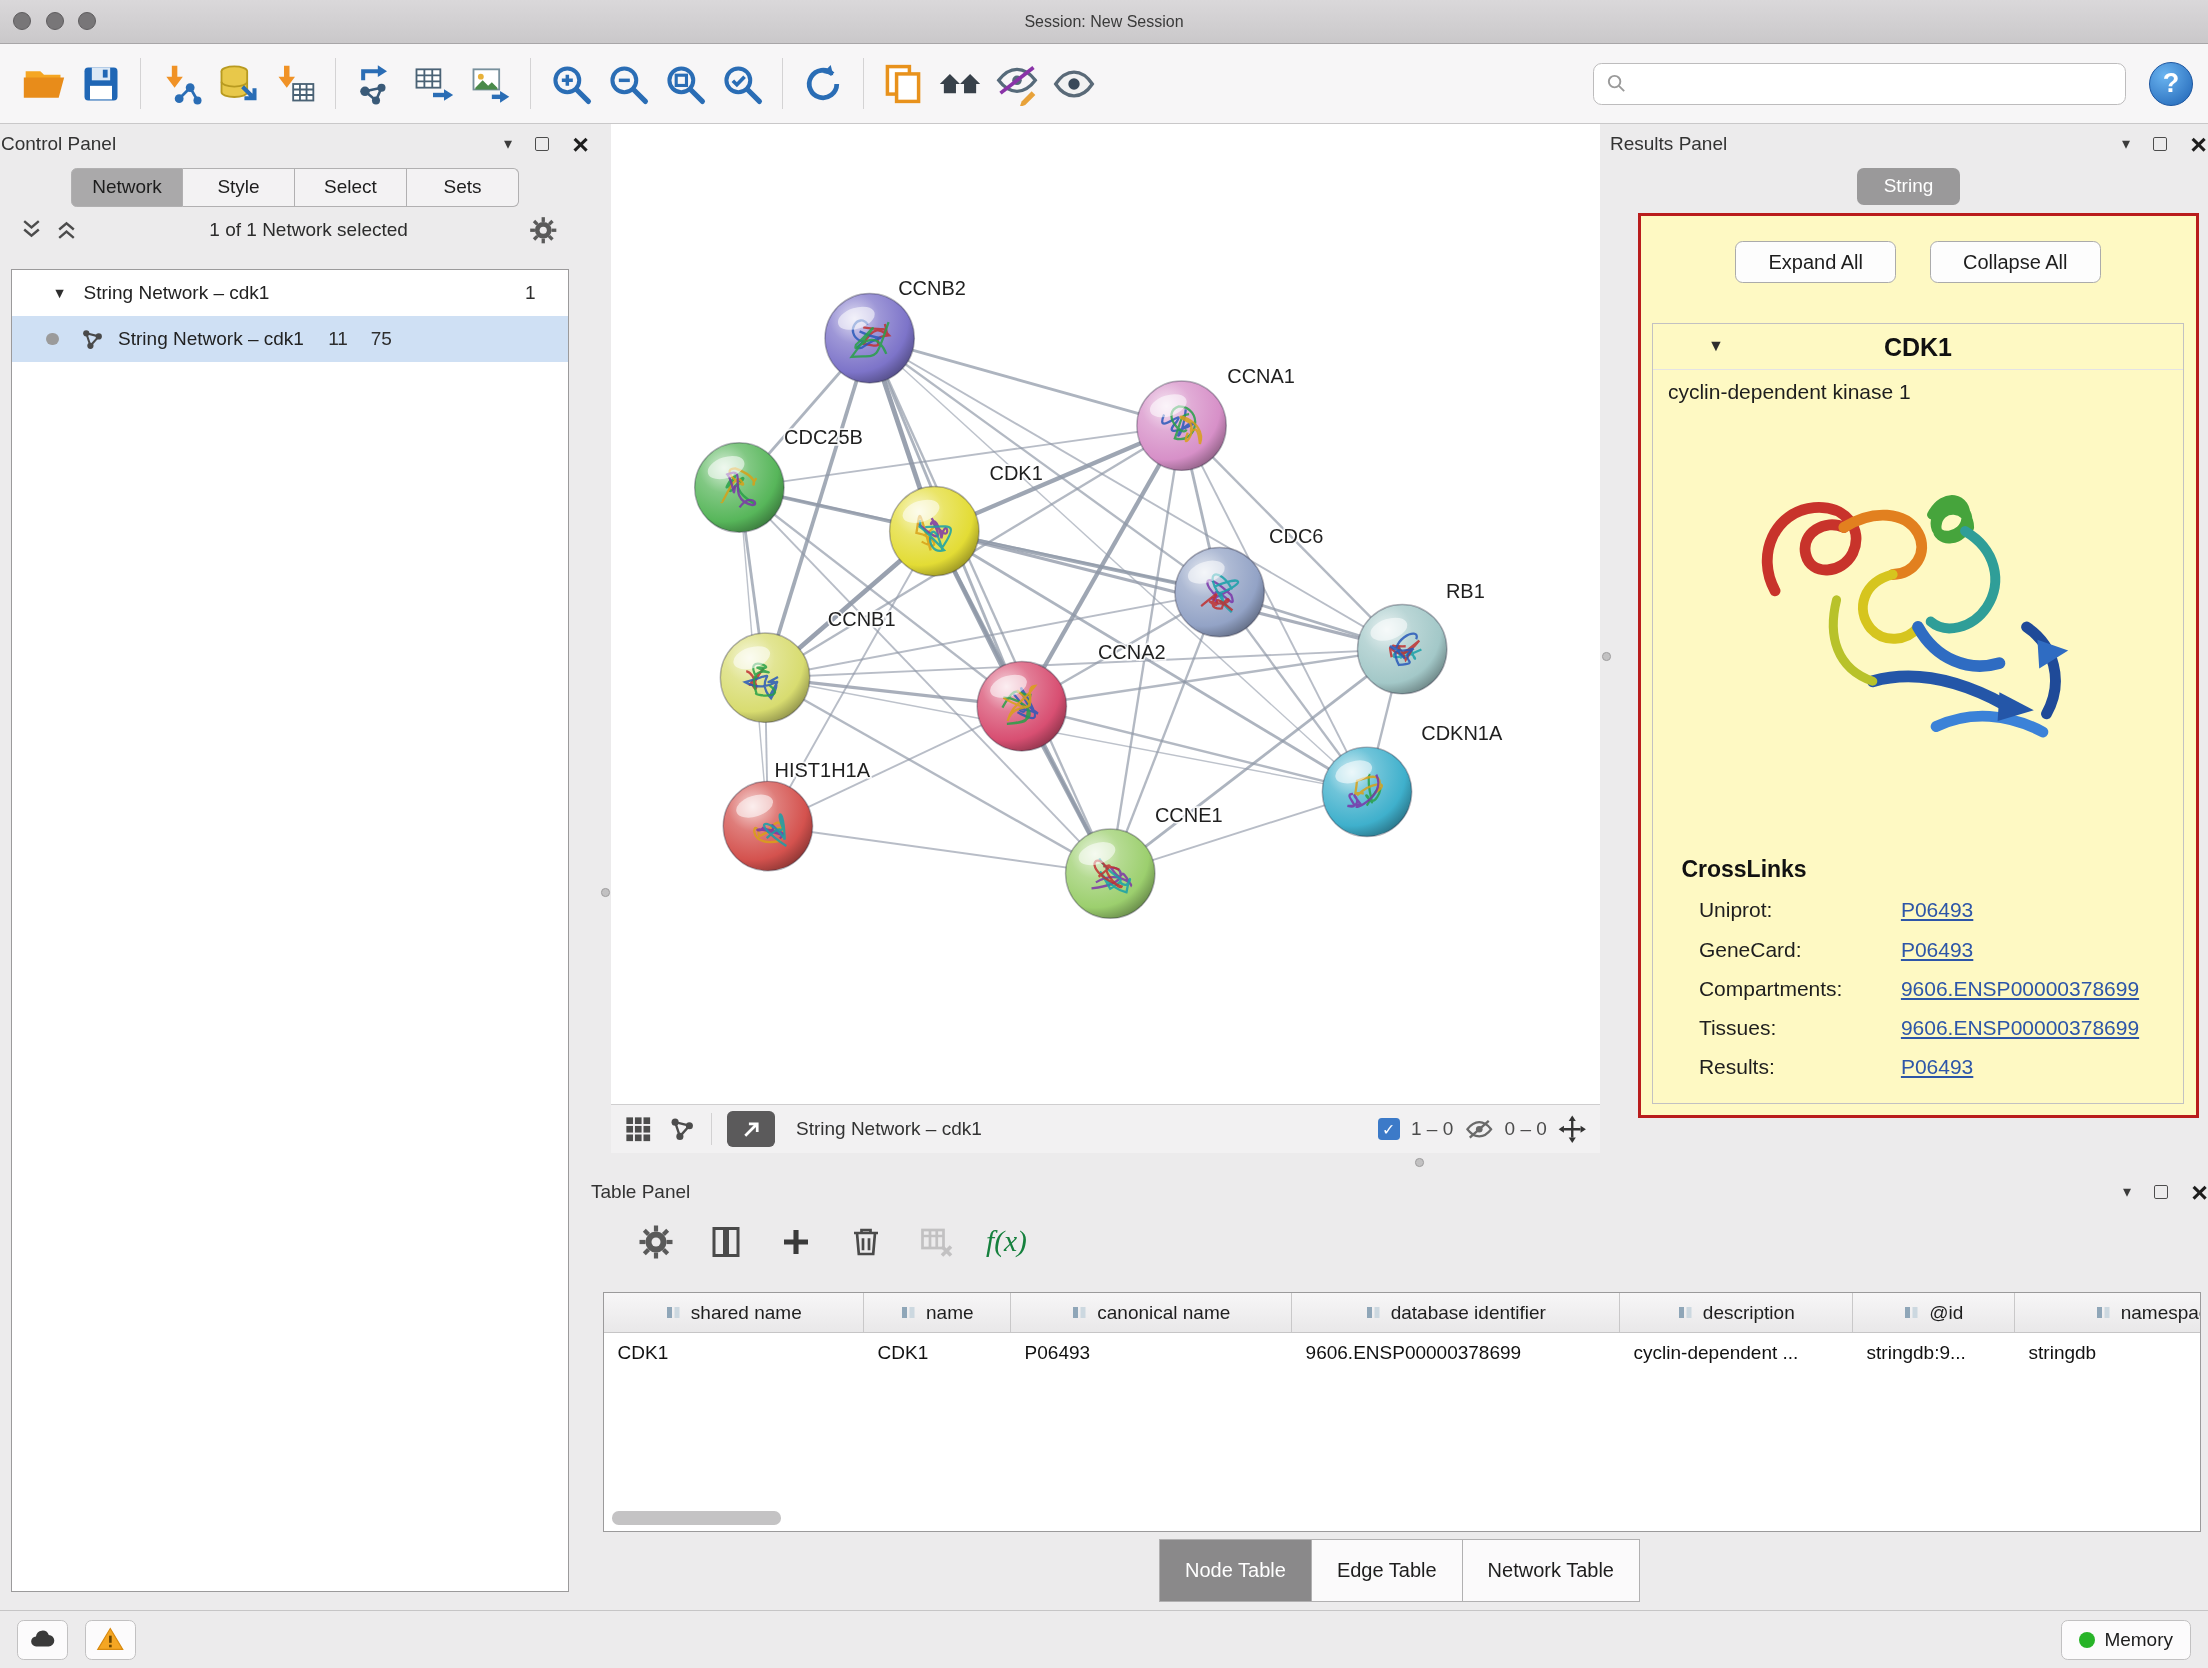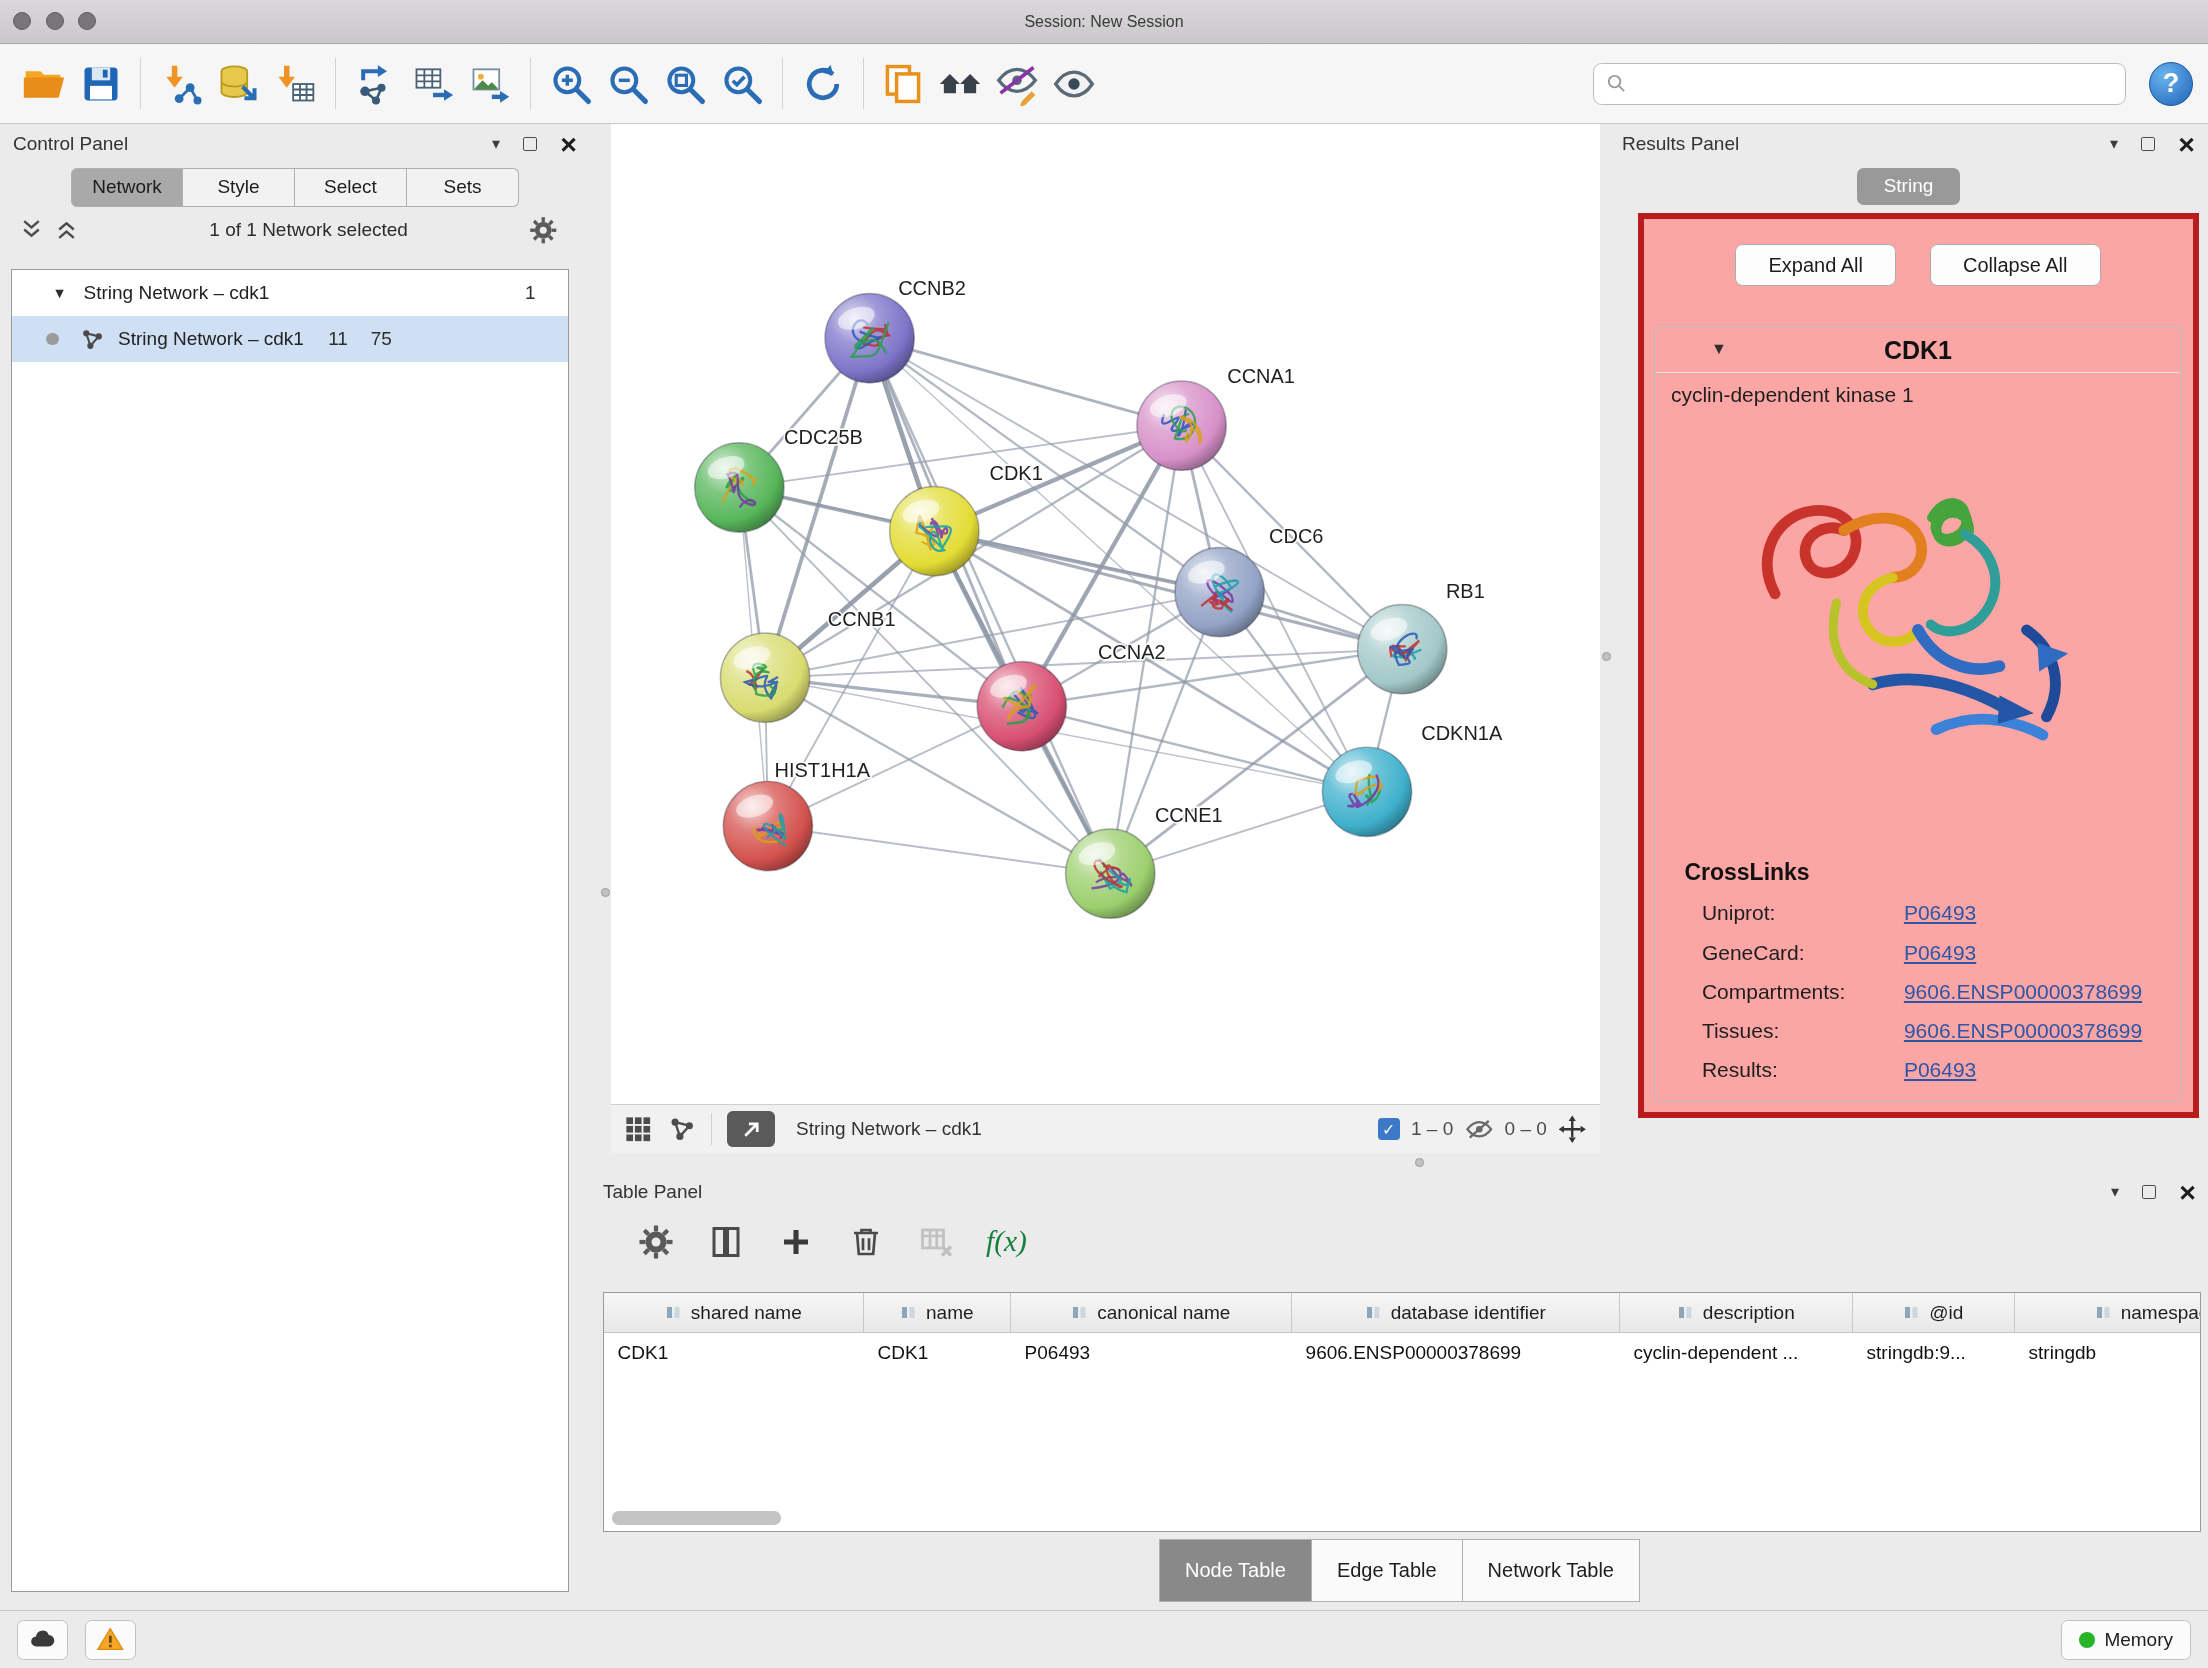--- a/index.html
+++ b/index.html
@@ -21,21 +21,21 @@
   .tbtn svg { width:44px; height:44px; }
   .tsep { width:1px; height:51px; background:#d4d3d4; margin:0 11.4px; flex:none; }
   .searchbox { margin-left:auto; width:533px; height:42px; background:#fff; border:1px solid #bdbcbd;
     border-radius:8.6px; display:flex; align-items:center; padding:0 11.4px; flex:none; }
   .searchbox svg { width:23px; height:23px; margin-right:7.6px; flex:none; }
   .searchbox input { border:none; outline:none; font-size:19px; flex:1; font-family:inherit; background:transparent; }
   .helpbtn { width:44px; height:44px; border-radius:50%; margin-left:23px; flex:none;
     background:radial-gradient(circle at 35% 30%, #6ab4f0, #1e62b4); color:#fff; font-size:27px; font-weight:bold;
     display:flex; align-items:center; justify-content:center; border:1px solid #1a55a0; }
   
-  .panel-head { height:40px; display:flex; align-items:center; padding:0 13px; }
+  .panel-head { height:40px; display:flex; align-items:center; padding:0 1px; }
   .ph-title { font-size:19px; color:#333; }
   .ph-icons { margin-left:auto; display:flex; align-items:center; gap:23px; }
   .ph-caret { font-size:16px; color:#3c3c3c; }
   .ph-max { width:14.3px; height:14.3px; border:1.9px solid #4c4c4c; border-radius:1.9px; }
   .ph-close { font-size:28.5px; font-weight:bold; color:#1d1d1d; line-height:0.8; }
   
   .control-panel { position:absolute; left:0; top:124px; width:590px; height:1487px; }
   .cp-tabs { display:flex; justify-content:center; margin-top:3.8px; }
   .cp-tab { font-size:19px; padding:7.6px 0; width:112px; text-align:center; background:#f3f2f3;
     border:1px solid #b1b0b1; border-left:none; color:#1d1d1d; }
@@ -75,21 +75,21 @@
   .nf-darkbtn svg { width:25px; height:25px; }
   .nf-title { font-size:19px; color:#333; margin-left:5.7px; }
   .nf-right { margin-left:auto; display:flex; align-items:center; gap:11.4px; }
   .nf-check { width:22px; height:22px; background:#3c7ac8; border-radius:3.8px; color:#fff; font-size:16px;
     display:flex; align-items:center; justify-content:center; }
   .nf-count { font-size:19px; color:#4c4c4c; }
   
   .results-panel { position:absolute; left:1609px; top:124px; width:599px; height:1048px; }
   .rp-tab { margin:3.8px auto 0; width:max-content; background:#9a999a; color:#fff; font-size:19px;
     padding:7.6px 27px; border-radius:6.7px; }
-  .rp-box { position:absolute; left:28.5px; right:9.5px; top:89px; bottom:54px; background:#fca5a5; border:6px solid #b91c1c; }
+  .rp-box { position:absolute; left:28.5px; right:9.5px; top:89px; bottom:54px; background:#fef9c3; border:3px solid #b91c1c; }
   .rp-buttons { display:flex; justify-content:center; gap:34px; margin-top:25px; }
   .rp-btn { font-size:20px; padding:8.6px 32px; background:#fdfdfd; border:1px solid #ababab; border-radius:7.6px; color:#1d1d1d; }
   .rp-section { position:absolute; left:11.4px; right:11.4px; top:107px; bottom:11.4px; border:1px solid #c2c1c2; overflow:hidden; }
   .rp-sec-head { position:relative; height:46px; border-bottom:1px solid #e4e3e4; }
   .rp-sec-caret { position:absolute; left:55px; top:13.3px; font-size:16px; color:#2e2e2e; }
   .rp-gene { text-align:center; line-height:46px; font-size:25px; font-weight:bold; color:#111; }
   .rp-desc { font-size:21px; color:#1e1e1e; padding:9.5px 15px 0; }
   .protein-wrap { height:447px; display:flex; align-items:center; justify-content:center; }
   .crosslinks-title { font-size:23px; font-weight:bold; color:#111; padding:5.7px 0 7.6px 28.5px; }
   .cl-row { display:flex; font-size:21px; padding:7.6px 0 7.6px 46px; align-items:baseline; }

